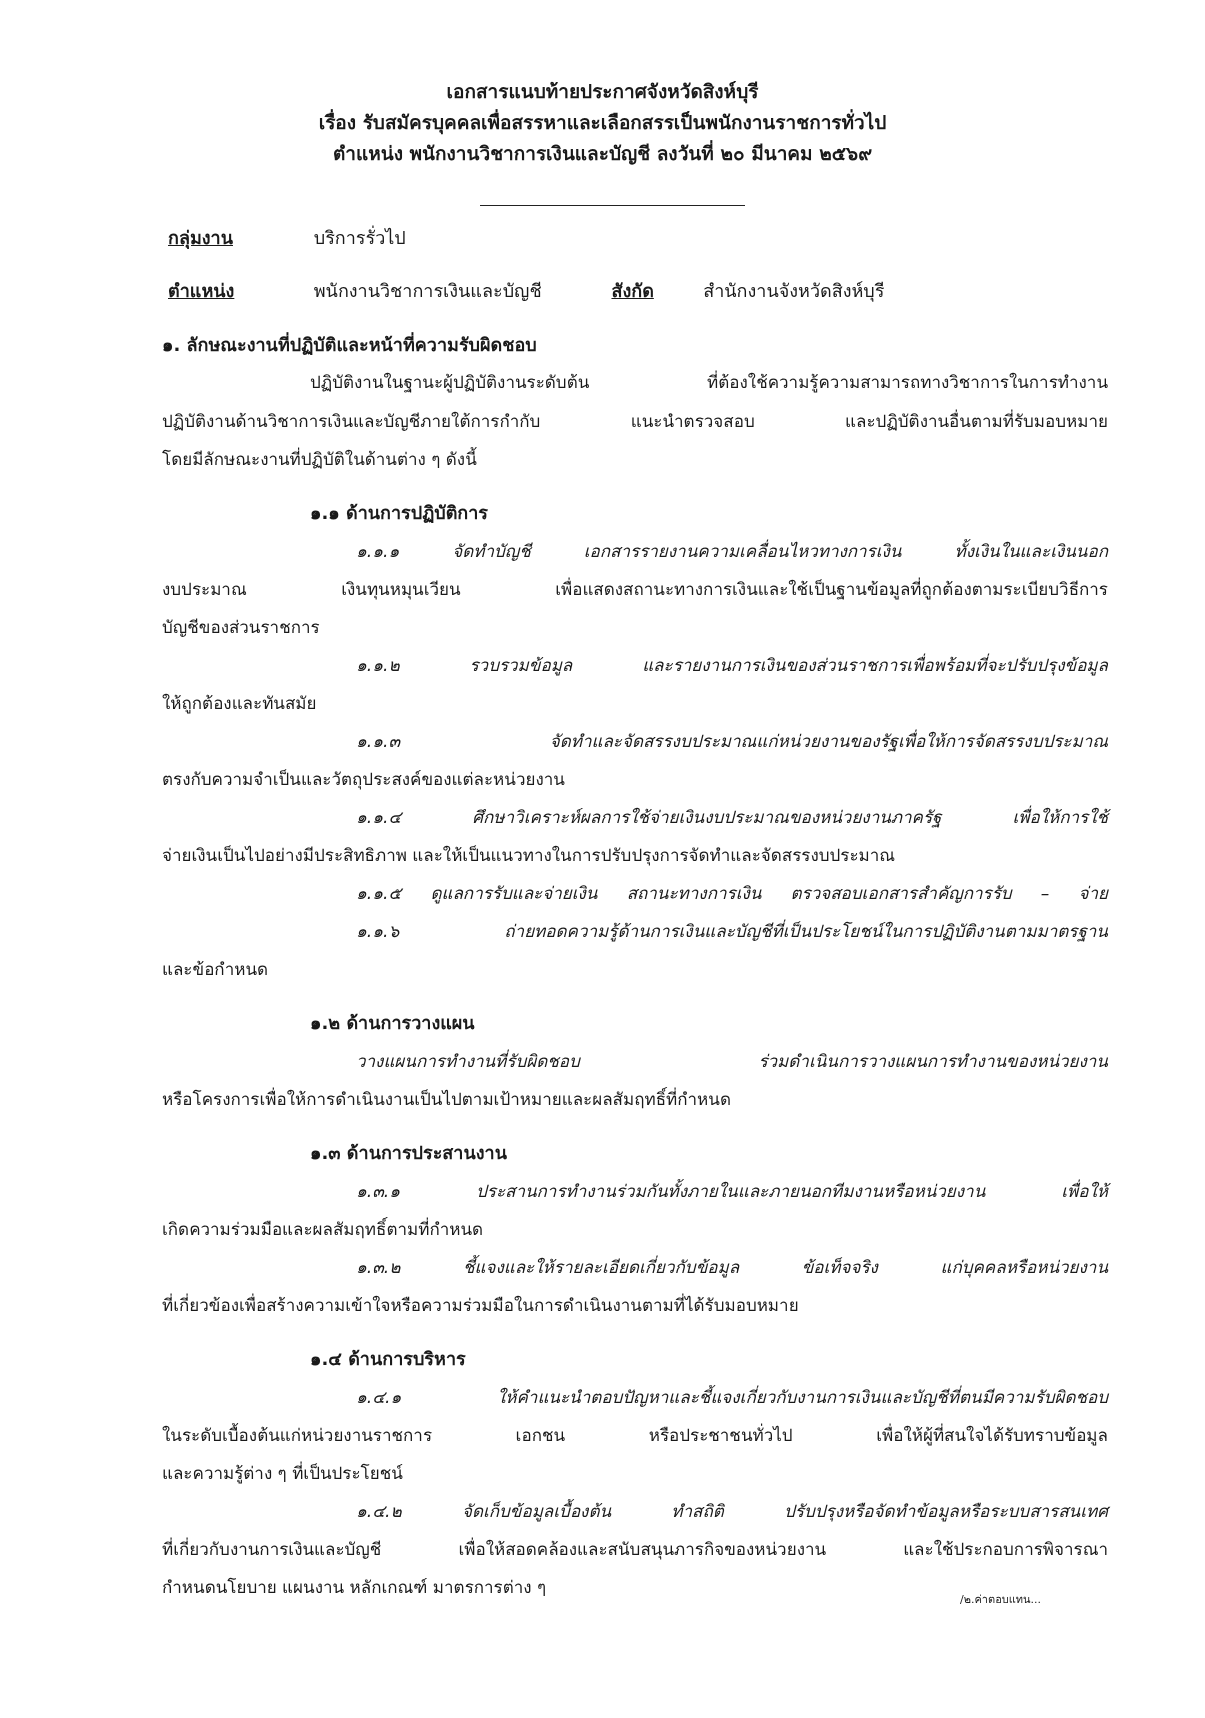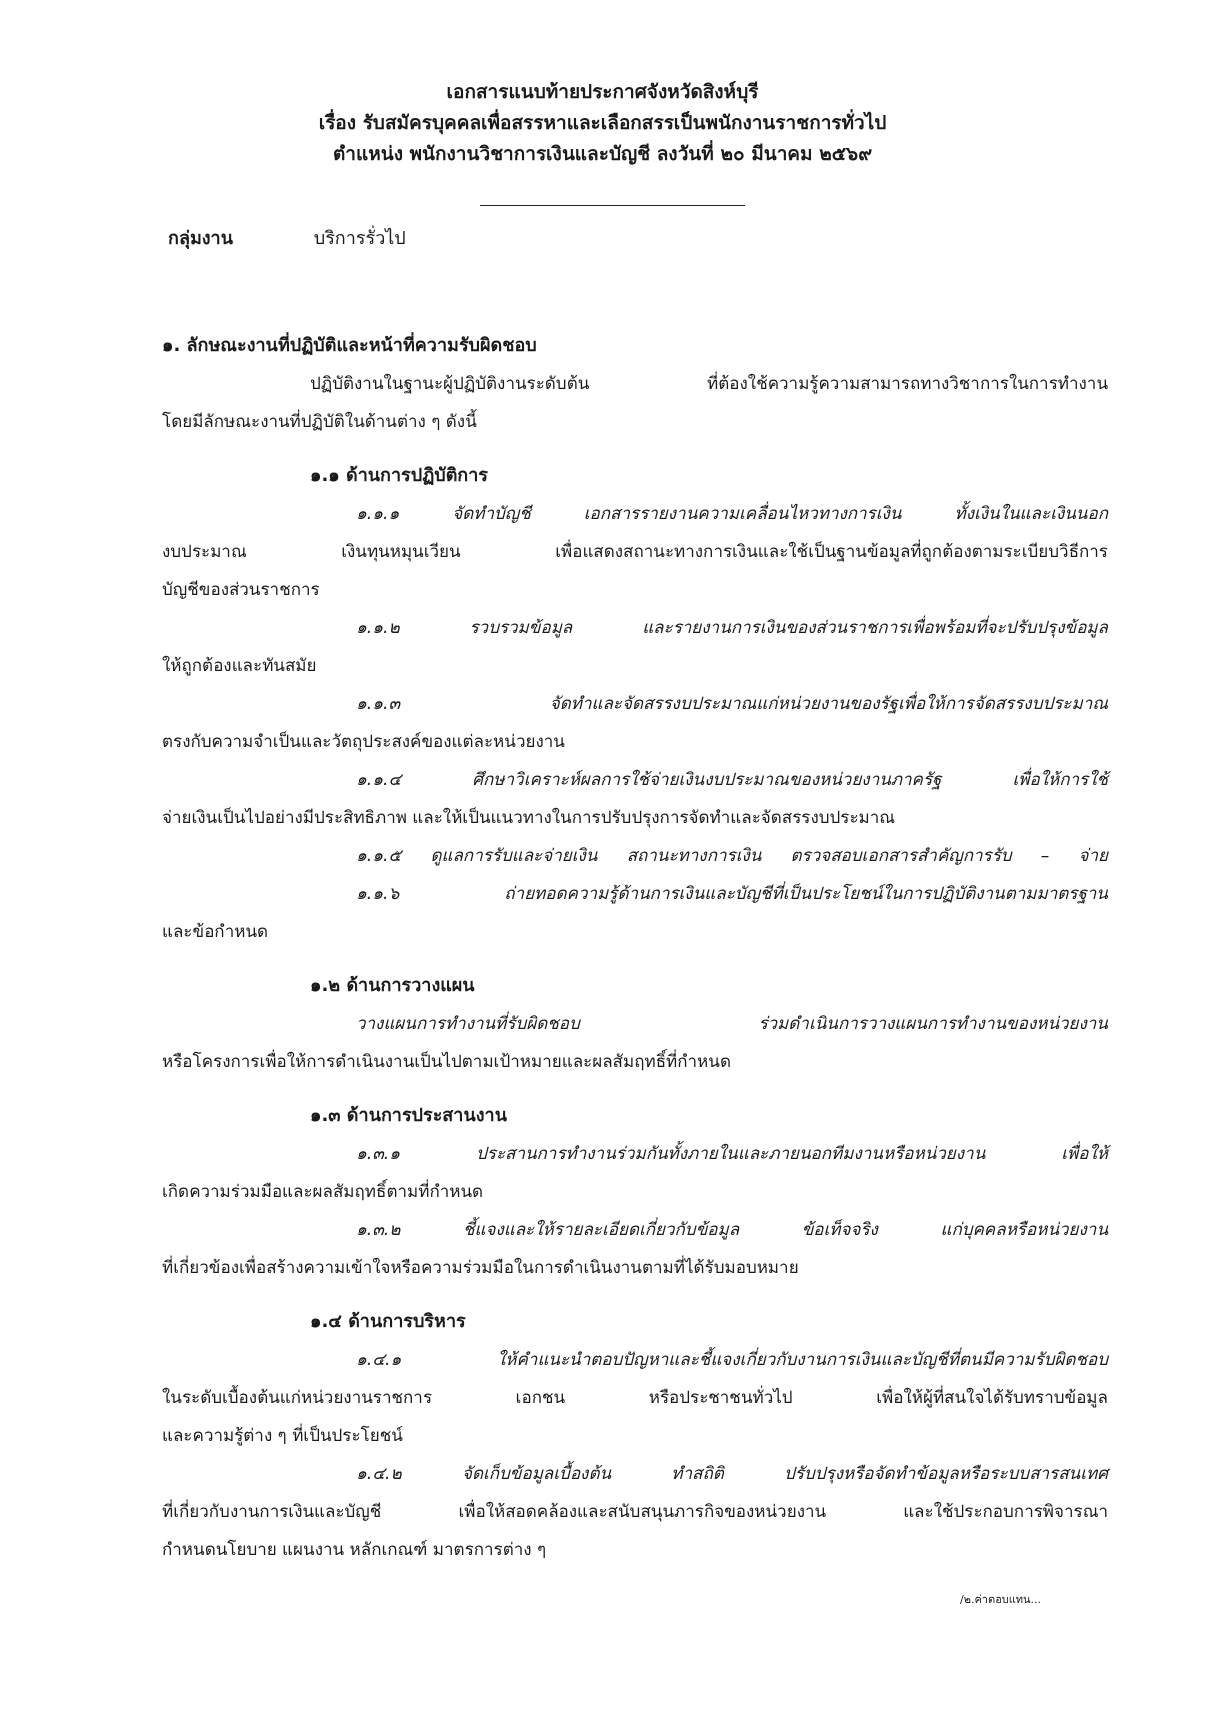--- a/index.html
+++ b/index.html
@@ -36,42 +36,42 @@
       height: 0;
       border-top: 1.5px solid #222;
     }
     .meta-row {
       position: absolute;
       left: 168px;
       font-size: 18px;
       line-height: 26px;
       white-space: nowrap;
     }
-    .meta-label { font-weight: bold; display: inline-block; }
+    .meta-label { font-weight: bold; display: inline-block; text-decoration: underline; }
     .meta-value { display: inline-block; }
     .body-text {
       position: absolute;
       left: 162px;
       width: 946px;
       font-size: 17px;
       line-height: 38px;
     }
     .line {
       display: block;
       white-space: nowrap;
       height: 38px;
       overflow: visible;
     }
     .line.justify {
       text-align: justify;
       text-align-last: justify;
     }
     .h1 { font-weight: bold; font-size: 18px; }
     .h2 { font-weight: bold; font-size: 18px; padding-left: 148px; margin-top: 16px; }
-    .ind1 { padding-left: 148px; }
+    .ind1 { padding-left: 148px; font-family: Liberation Serif, serif; }
     .ind2 { padding-left: 194px; font-style: italic; }
     .footer {
       position: absolute;
       top: 1590px;
       left: 960px;
       font-size: 11px;
       white-space: nowrap;
     }
   </style>
 </head>
@@ -85,25 +85,32 @@
     <span class="title-line">ตำแหน่ง พนักงานวิชาการเงินและบัญชี ลงวันที่ ๒๐ มีนาคม ๒๕๖๙</span>
   </div>
 
   <div class="divider"></div>
 
   <div class="meta-row" style="top:225px;">
     <span class="meta-label" style="width:140px;">กลุ่มงาน</span>
     <span class="meta-value">บริการรั่วไป</span>
   </div>
 
+  <div class="meta-row" style="top:278px;">
+    <span class="meta-label" style="width:140px;">ตำแหน่ง</span>
+    <span class="meta-value" style="width:292px;">พนักงานวิชาการเงินและบัญชี</span>
+    <span class="meta-label" style="width:86px;">สังกัด</span>
+    <span class="meta-value">สำนักงานจังหวัดสิงห์บุรี</span>
+  </div>
 
   <div class="body-text" style="top:326px;">
     <span class="line h1">๑. ลักษณะงานที่ปฏิบัติและหน้าที่ความรับผิดชอบ</span>
 
     <span class="line justify ind1">ปฏิบัติงานในฐานะผู้ปฏิบัติงานระดับต้น ที่ต้องใช้ความรู้ความสามารถทางวิชาการในการทำงาน</span>
+    <span class="line justify">ปฏิบัติงานด้านวิชาการเงินและบัญชีภายใต้การกำกับ แนะนำตรวจสอบ และปฏิบัติงานอื่นตามที่รับมอบหมาย</span>
     <span class="line">โดยมีลักษณะงานที่ปฏิบัติในด้านต่าง ๆ ดังนี้</span>
 
     <span class="line h2">๑.๑ ด้านการปฏิบัติการ</span>
 
     <span class="line justify ind2">๑.๑.๑ จัดทำบัญชี เอกสารรายงานความเคลื่อนไหวทางการเงิน ทั้งเงินในและเงินนอก</span>
     <span class="line justify">งบประมาณ เงินทุนหมุนเวียน เพื่อแสดงสถานะทางการเงินและใช้เป็นฐานข้อมูลที่ถูกต้องตามระเบียบวิธีการ</span>
     <span class="line">บัญชีของส่วนราชการ</span>
 
     <span class="line justify ind2">๑.๑.๒ รวบรวมข้อมูล และรายงานการเงินของส่วนราชการเพื่อพร้อมที่จะปรับปรุงข้อมูล</span>
     <span class="line">ให้ถูกต้องและทันสมัย</span>

